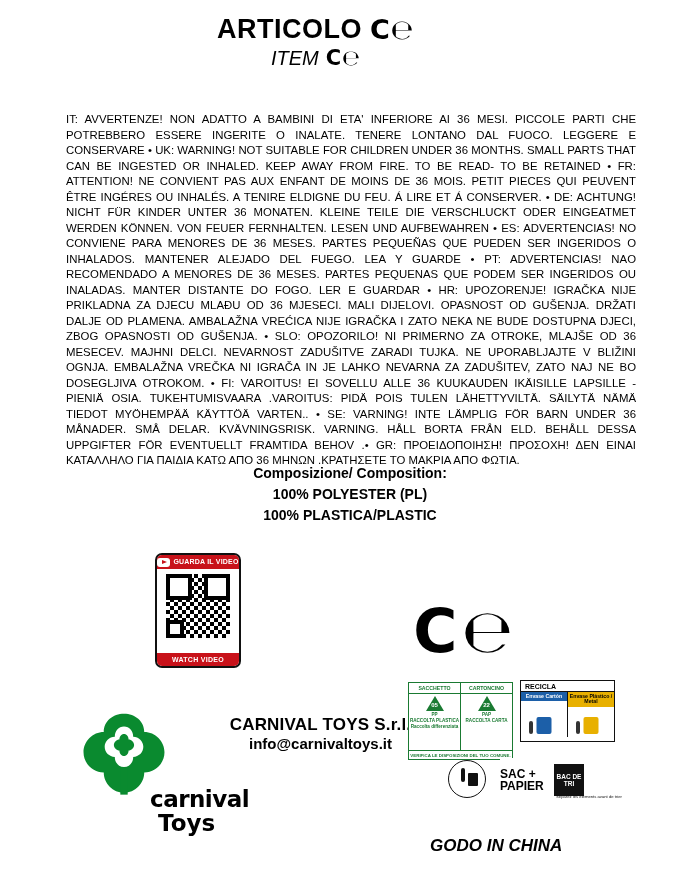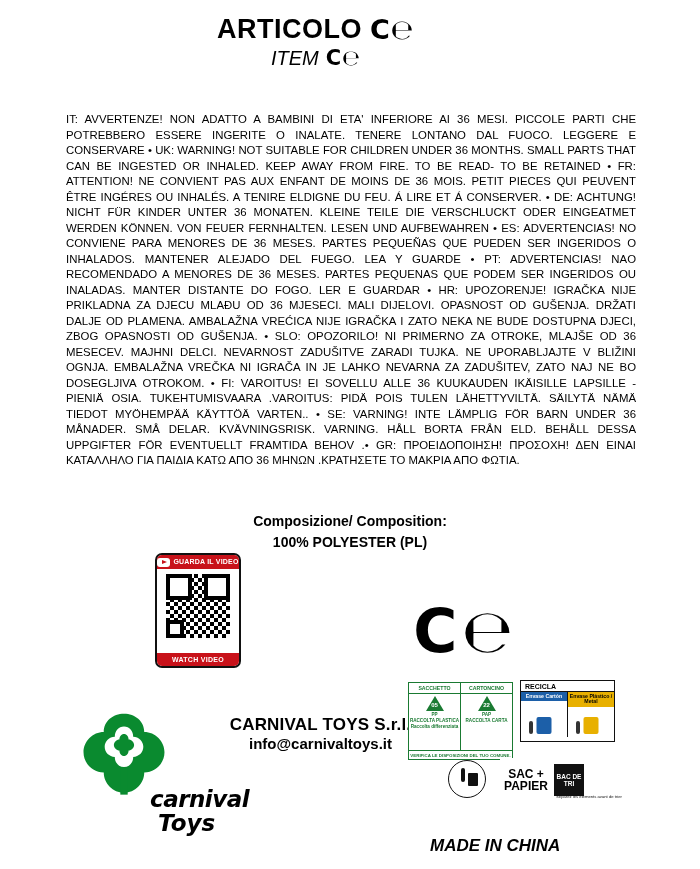--- a/index.html
+++ b/index.html
@@ -43,21 +43,21 @@
     line-height: 1.36;
     text-align: justify;
     text-transform: uppercase;
     font-family: "Liberation Sans", sans-serif;
   }
   .warnings b { font-weight: normal; }
 
   
   .composition {
     position: absolute; left: 0; top: 463px; width: 700px;
-    text-align: center; font-weight: bold; font-size: 14px; line-height: 1.5; margin-top: 48px;
+    text-align: center; font-weight: bold; font-size: 14px; line-height: 1.5;
   }
 
   
   .video-badge {
     position: absolute; left: 155px; top: 553px;
     width: 86px; height: 115px;
     border: 2px solid #111; border-radius: 7px;
     background: #fff; overflow: hidden;
     display: flex; flex-direction: column; align-items: center;
   }
@@ -121,27 +121,27 @@
   }
   .brand-text .b1 { font-size: 17px; letter-spacing: .2px; }
   .brand-text .b2 { font-size: 14px; }
   .brand-text .b3 { font-size: 14px; }
   .brand-text .b4 { font-size: 14px; }
   .brand-text .b5 { font-size: 15px; }
   .brand-text .b6 { font-size: 15px; }
   .carnival-word {
     position: absolute; left: 72px; top: 76px;
     font-family: "DejaVu Sans", sans-serif;
-    font-weight: bold; font-size: 23px; font-style: italic;
+    font-weight: bold; font-size: 23px; 
     letter-spacing: -0.5px;
   }
   .toys-word {
     position: absolute; left: 80px; top: 100px;
     font-family: "DejaVu Sans", sans-serif;
-    font-weight: bold; font-size: 23px; font-style: italic;
+    font-weight: bold; font-size: 23px; 
   }
 
   
   .recy { position: absolute; left: 408px; top: 672px; }
 
   .sacchetto-box {
     position: absolute; left: 0; top: 10px;
     width: 105px; height: 78px;
     border: 1.6px solid #1a7a32; background: #fff;
     display: flex; flex-direction: column; font-size: 5.2px; color: #1a7a32;
@@ -199,21 +199,21 @@
     position: absolute; left: 8px; bottom: 3px;
     width: 4px; height: 13px; background: #333; border-radius: 2px;
   }
 
   .sac-box {
     position: absolute; left: 92px; top: 86px;
     width: 118px; height: 44px; background: #fff;
     display: flex; align-items: center;
   }
   .sac-txt {
-    font-size: 12px; font-weight: bold; line-height: 1.0; text-align: center;
+    font-size: 12px; font-weight: bold; line-height: 1.0; text-align: left;
     width: 52px;
   }
   .bac-box {
     width: 30px; height: 32px; background: #111; color: #fff;
     font-size: 6.5px; font-weight: bold; text-align: center;
     display: flex; align-items: center; justify-content: center;
     line-height: 1.15; margin-left: 2px;
   }
   .sac-note {
     position: absolute; left: 34px; top: 36px; width: 110px;
@@ -251,20 +251,21 @@
       <span>ITEM</span>
       <span class="ce mid">C℮</span>
     </div>
   </div>
 
   <div class="warnings"><b>IT: AVVERTENZE!</b> NON ADATTO A BAMBINI DI ETA' INFERIORE AI 36 MESI. PICCOLE PARTI CHE POTREBBERO ESSERE INGERITE O INALATE. TENERE LONTANO DAL FUOCO. LEGGERE E CONSERVARE • <b>UK: WARNING!</b> NOT SUITABLE FOR CHILDREN UNDER 36 MONTHS. SMALL PARTS THAT CAN BE INGESTED OR INHALED. KEEP AWAY FROM FIRE. TO BE READ- TO BE RETAINED • <b>FR: ATTENTION!</b> NE CONVIENT PAS AUX ENFANT DE MOINS DE 36 MOIS. PETIT PIECES QUI PEUVENT ÊTRE  INGÉRES OU INHALÉS. A TENIRE ELDIGNE DU FEU. Á LIRE ET Á CONSERVER. • <b>DE: ACHTUNG!</b> NICHT FÜR KINDER UNTER 36 MONATEN. KLEINE TEILE DIE VERSCHLUCKT ODER EINGEATMET WERDEN KÖNNEN. VON FEUER FERNHALTEN. LESEN UND AUFBEWAHREN • <b>ES: ADVERTENCIAS!</b> NO CONVIENE PARA MENORES DE 36 MESES. PARTES PEQUEÑAS QUE PUEDEN SER INGERIDOS O INHALADOS. MANTENER ALEJADO DEL FUEGO. LEA Y GUARDE • <b>PT: ADVERTENCIAS!</b> NAO RECOMENDADO A MENORES DE 36 MESES. PARTES PEQUENAS QUE PODEM SER INGERIDOS OU INALADAS. MANTER DISTANTE DO FOGO. LER E GUARDAR • <b>HR: UPOZORENJE!</b> IGRAČKA NIJE PRIKLADNA ZA DJECU MLAĐU OD 36 MJESECI. MALI DIJELOVI. OPASNOST OD GUŠENJA. DRŽATI DALJE OD PLAMENA. AMBALAŽNA VREĆICA NIJE IGRAČKA I ZATO NEKA NE BUDE DOSTUPNA DJECI, ZBOG OPASNOSTI OD GUŠENJA. • <b>SLO: OPOZORILO!</b> NI PRIMERNO ZA OTROKE, MLAJŠE OD 36 MESECEV. MAJHNI DELCI. NEVARNOST ZADUŠITVE ZARADI TUJKA. NE UPORABLJAJTE V BLIŽINI OGNJA. EMBALAŽNA VREČKA NI IGRAČA IN JE LAHKO NEVARNA ZA ZADUŠITEV, ZATO NAJ NE BO DOSEGLJIVA OTROKOM. • <b>FI: VAROITUS!</b> EI SOVELLU ALLE 36 KUUKAUDEN IKÄISILLE LAPSILLE - PIENIÄ OSIA. TUKEHTUMISVAARA .VAROITUS: PIDÄ POIS TULEN LÄHETTYVILTÄ. SÄILYTÄ NÄMÄ TIEDOT MYÖHEMPÄÄ KÄYTTÖÄ VARTEN.. • <b>SE: VARNING!</b> INTE LÄMPLIG FÖR BARN UNDER 36 MÅNADER. SMÅ DELAR. KVÄVNINGSRISK. VARNING. HÅLL BORTA FRÅN ELD. BEHÅLL DESSA UPPGIFTER FÖR EVENTUELLT FRAMTIDA BEHOV .• <b>GR: ΠΡΟΕΙΔΟΠΟΙΗΣΗ!</b> ΠΡΟΣΟΧΗ! ΔΕΝ ΕΙΝΑΙ ΚΑΤΑΛΛΗΛΟ ΓΙΑ ΠΑΙΔΙΑ ΚΑΤΩ ΑΠΟ 36 ΜΗΝΩΝ .ΚΡΑΤΗΣΕΤΕ ΤΟ ΜΑΚΡΙΑ ΑΠΟ ΦΩΤΙΑ.</div>
 
   <div class="composition">
     <div>Composizione/ Composition:</div>
     <div>100% POLYESTER (PL)</div>
+    <div>100% PLASTICA/PLASTIC</div>
   </div>
 
   <div class="video-badge">
     <div class="vb-top">
       <span class="yt-glyph"></span>
       <span>GUARDA IL VIDEO</span>
     </div>
     <div class="qr">
         <span class="qr-bl"></span>
       </div>
@@ -353,15 +354,15 @@
       <div class="sac-txt">
         <span>SAC +</span><br>
         <span>PAPIER</span>
       </div>
       <div class="bac-box">BAC DE TRI</div>
       <div class="sac-note">Séparez les éléments avant de trier</div>
     </div>
 
   </div>
 
-  <div class="made-in">MADE IN CHINA</div>
+  <div class="made-in">GODO IN CHINA</div>
 
 </div>
 
 </body></html>

